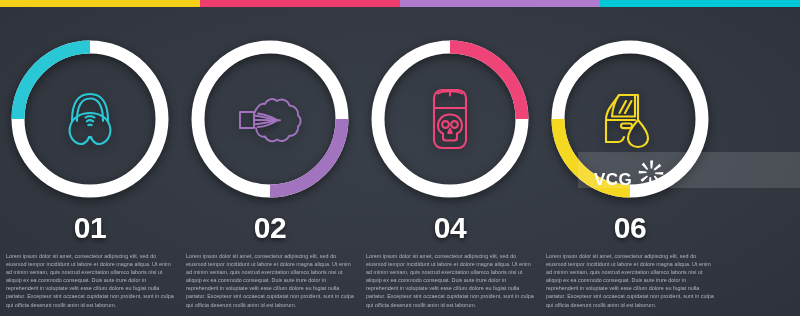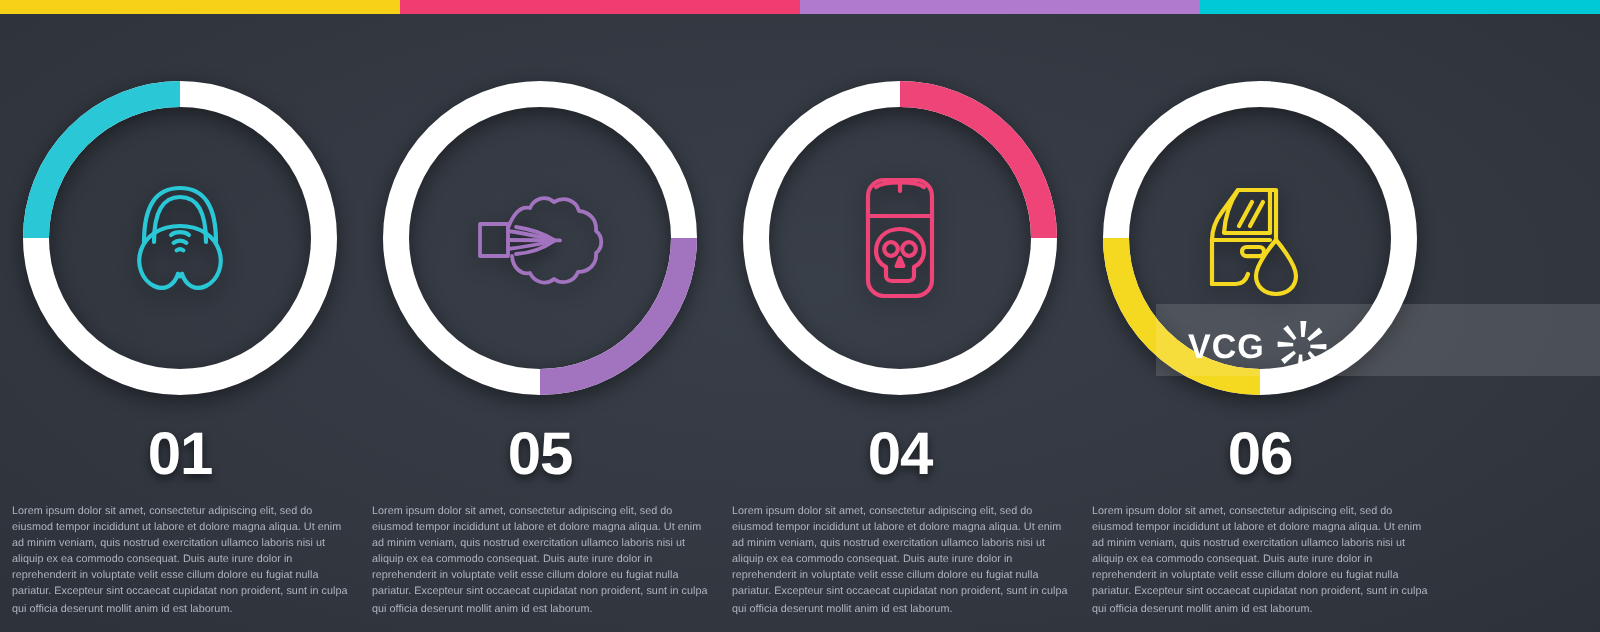--- a/index.html
+++ b/index.html
@@ -81,21 +81,21 @@
     position:absolute;
     left:578px; top:152px;
     width:222px; height:36px;
     background:rgba(255,255,255,0.13);
     z-index:20;
   }
   .wm-logo {
     position:absolute;
     left:594px; top:158px;
     z-index:22;
-    display:flex; align-items:center; gap:4px;
+    display:flex; align-items:flex-end; gap:4px;
   }
   .wm-logo .vcg-text {
     font-size:17px; font-weight:bold; color:#ffffff;
     letter-spacing:0.5px; line-height:1;
   }
   .wm-id {
     position:absolute;
     left:655px; top:167px;
     z-index:22;
     font-size:13px;
@@ -160,21 +160,21 @@
                        C36 49 30 47 28 42.5 C23.5 43.5 19.5 40 19 34"></path>
               <path d="M17 21.5 C25 22.5 33 24.5 40 26"></path>
               <path d="M17 26 C26 26 34 26 43 26.2"></path>
               <path d="M17 30.5 C25 29.5 33 28 40 26.5"></path>
               <path d="M21 33 C28 32.5 35 30 40 26.5"></path>
               <path d="M21 19.5 C28 20.5 35 23 40 26"></path>
             </g>
           </svg>
         </div>
       </div>
-      <div class="num">05</div>
+      <div class="num">02</div>
       <div class="body-text">Lorem ipsum dolor sit amet, consectetur adipiscing elit, sed do eiusmod tempor incididunt ut labore et dolore magna aliqua. Ut enim ad minim veniam, quis nostrud exercitation ullamco laboris nisi ut aliquip ex ea commodo consequat. Duis aute irure dolor in reprehenderit in voluptate velit esse cillum dolore eu fugiat nulla pariatur. Excepteur sint occaecat cupidatat non proident, sunt in culpa qui officia deserunt mollit anim id est laborum.</div>
     </div>
 
     <div class="panel">
       <div class="ring-wrap">
         <svg width="180" height="180" viewBox="0 0 180 180">
           <circle cx="90" cy="90" r="72" fill="none" stroke="#ffffff" stroke-width="13"></circle>
 
           <path d="M 90 18 A 72 72 0 0 1 162 90" fill="none" stroke="#ef4478" stroke-width="13"></path>
         </svg>

